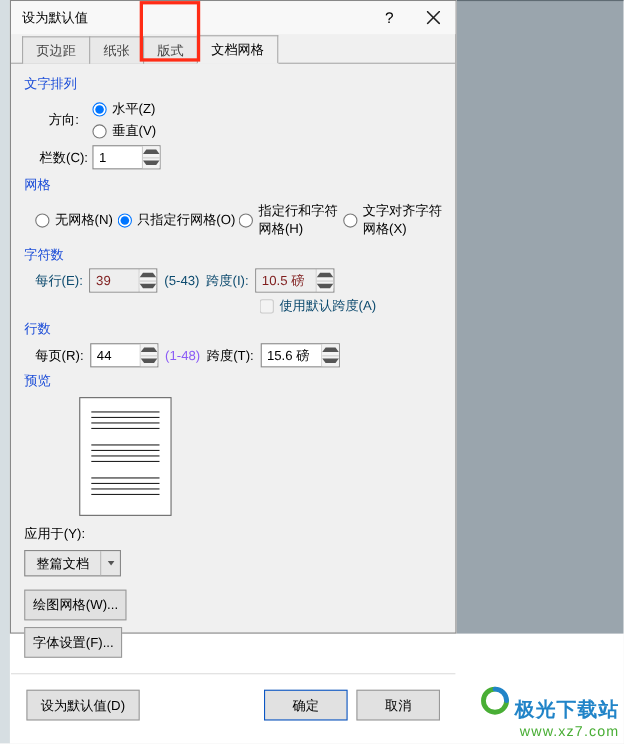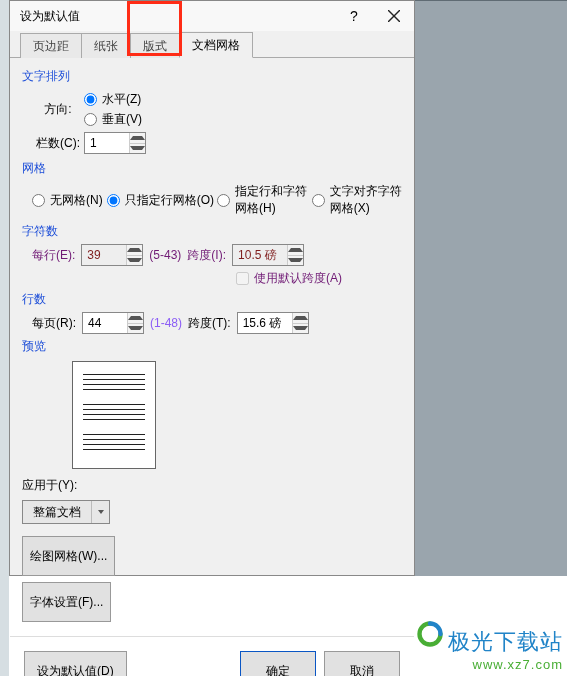--- a/index.html
+++ b/index.html
@@ -30,39 +30,39 @@
   .spinner .btns div + div { border-top: 1px solid #ccc; }
   .spinner.disabled { background: #eee; }
   .spinner.disabled input { color: #7f1d1d; background: #eee; }
   .chev { width: 0; height: 0; border-left: 3px solid transparent; border-right: 3px solid transparent; }
   .chev.up { border-bottom: 4px solid #555; }
   .chev.down { border-top: 4px solid #555; }
   .grid-group { display: flex; flex-wrap: wrap; padding-left: 10px; }
   .grid-group .col { width: 50%; display: flex; flex-direction: row; gap: 4px; margin: 2px 0; }
   .charline { display: flex; align-items: center; gap: 6px; padding-left: 10px; }
   .hint { color: #8b5cf6; }
-  .disabled-text { color: #701a75; text-align: right; }
+  .disabled-text { color: #0c4a6e; text-align: right; }
   hr.sep { border: none; border-top: 1px solid #ddd; margin: 4px 0; }
   .preview-box { width: 84px; height: 108px; border: 1px solid #666; background: #fff; margin: 6px 0 0 50px; padding: 12px 10px; display: flex; flex-direction: column; gap: 4px; }
   .preview-box .pline { height: 1px; background: #222; }
   .preview-box .gap { height: 6px; }
   .bottom-row { display: flex; align-items: flex-start; gap: 6px; margin-top: 8px; flex-direction: column; }
-  .btn { height: 40px; border: 1px solid #999; background: #e1e1e1; padding: 0 10px; display: inline-flex; align-items: center; justify-content: center; cursor: default; }
+  .btn { height: 28px; border: 1px solid #999; background: #e1e1e1; padding: 0 10px; display: inline-flex; align-items: center; justify-content: center; cursor: default; }
   .btn.small { padding: 0 7px; }
   .select { display: inline-flex; align-items: center; border: 1px solid #888; background: #e7e7e7; height: 24px; }
   .select span { padding: 0 10px; }
   .select .arrow { width: 18px; display: flex; justify-content: center; align-items: center; border-left: 1px solid #bbb; height: 100%; }
   .dlg-footer { display: flex; align-items: center; padding: 10px 14px 12px; gap: 8px; }
   .dlg-footer .spacer { flex: 1; }
   .dlg-footer .btn { width: 76px; justify-content: center; }
   .btn.ok { border: 1px solid #0a56c4; background: #e1e1e1; }
   .dlg-footer .set-default { width: auto; padding: 0 12px; }
   .watermark { position: absolute; right: 4px; bottom: 4px; text-align: right; }
   .watermark .logo { display: flex; align-items: center; justify-content: flex-end; gap: 4px; }
-  .watermark .cn { font-size: 22px; font-weight: 400; color: #2184c8; letter-spacing: 1px; margin-top: 16px; }
+  .watermark .cn { font-size: 18px; font-weight: 700; color: #2184c8; letter-spacing: 1px; margin-top: 16px; }
   .watermark .url { color: #49ae35; font-size: 13px; letter-spacing: 1px; }
 </style>
 </head>
 <body>
 
 <div class="bg-strip"></div>
 <div class="bg-right"></div>
 
 <div class="dialog">
   <div class="red-box"></div>

